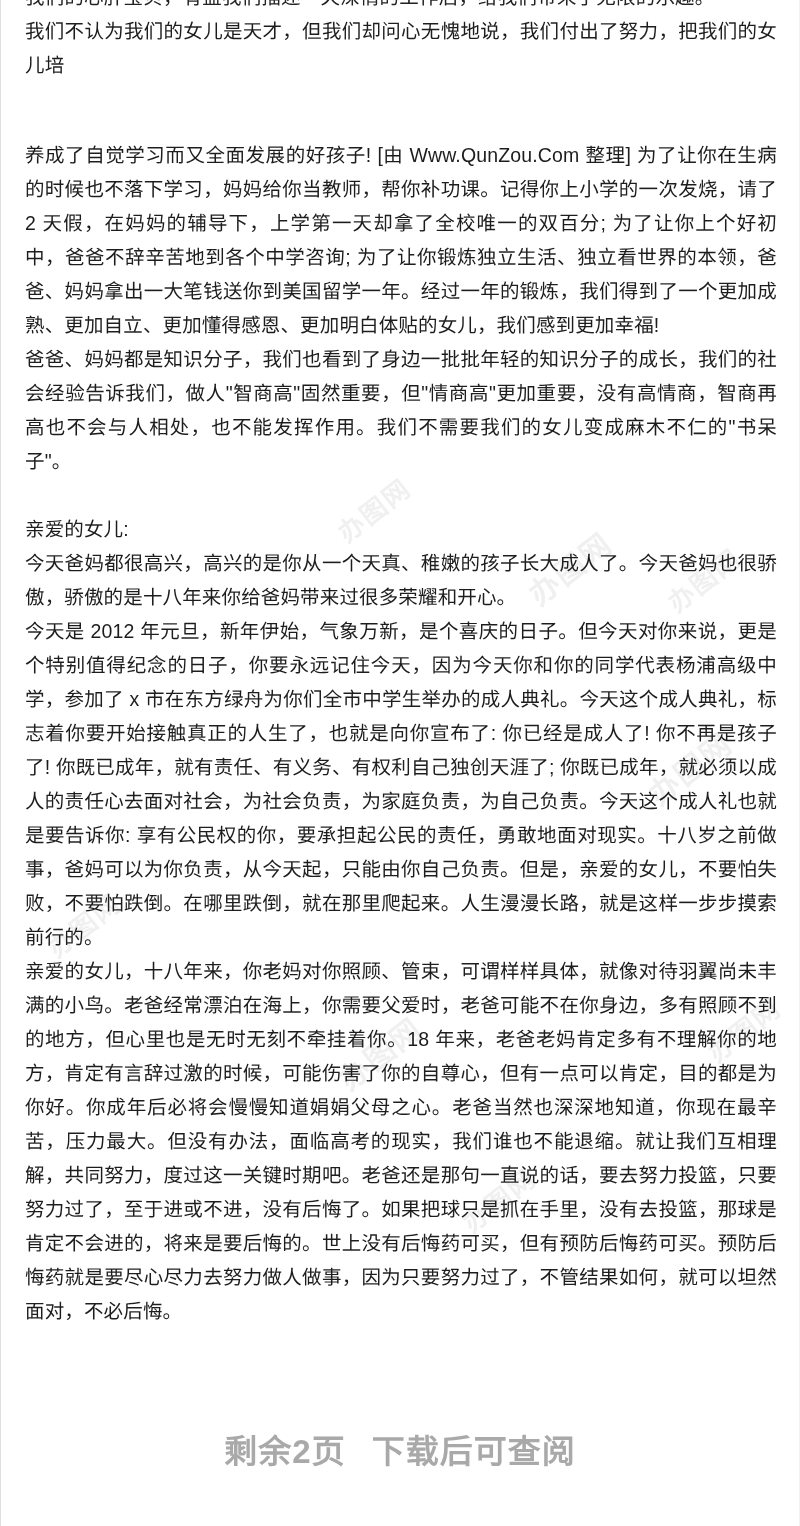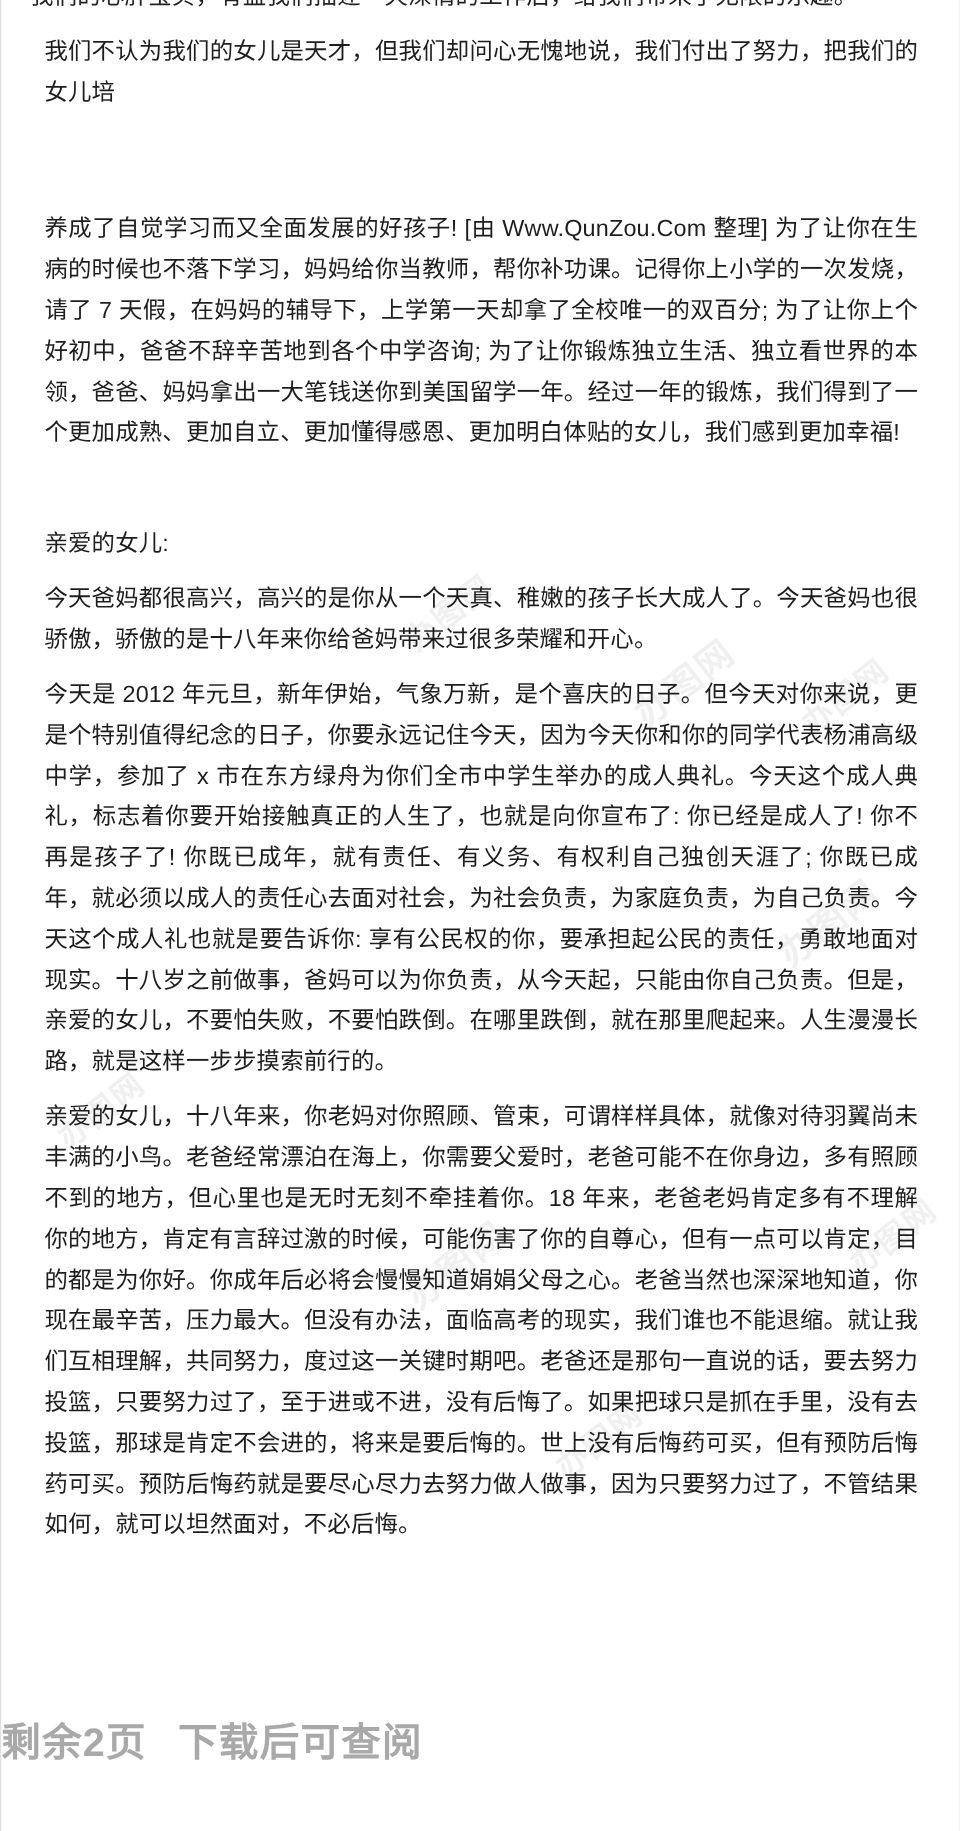--- a/index.html
+++ b/index.html
@@ -66,40 +66,41 @@
     font-size: 19.5px;
     line-height: 34px;
     color: #222;
     position: relative;
     top: -20px;
     letter-spacing: 0.2px;
     white-space: nowrap;
   }
 
   p.para {
-    margin: 12px;
+    margin: 0;
     font-size: 19.5px;
     line-height: 34px;
     color: #1d1d1d;
     text-align: justify;
     text-justify: inter-ideograph;
     letter-spacing: 0.15px;
     word-break: break-all;
   }
 
   .gap-lg { height: 56px; }
   .gap-block { height: 34px; }
 
   
   .footer-notice {
     position: absolute;
     left: 0;
     right: 0;
     top: 1425px;
     z-index: 2;
+    text-align: center;
     color: #a9a9a9;
     font-size: 33px;
     font-weight: 700;
     letter-spacing: 1px;
     font-family: "Liberation Sans", "DejaVu Sans", sans-serif;
   }
   .footer-notice .gapword { display: inline-block; width: 26px; }
 </style>
 </head>
 <body>
@@ -120,22 +121,23 @@
   <div class="doc-body">
 
     <div class="clip-top">
       <p>我们的心肝宝贝，有益我们描述一天深情的工作后，给我们带来了无限的乐趣。</p>
     </div>
 
     <p class="para">我们不认为我们的女儿是天才，但我们却问心无愧地说，我们付出了努力，把我们的女儿培</p>
 
     <div class="gap-lg"></div>
 
-    <p class="para">养成了自觉学习而又全面发展的好孩子! [由 Www.QunZou.Com 整理] 为了让你在生病的时候也不落下学习，妈妈给你当教师，帮你补功课。记得你上小学的一次发烧，请了 7 天假，在妈妈的辅导下，上学第一天却拿了全校唯一的双百分; 为了让你上个好初中，爸爸不辞辛苦地到各个中学咨询; 为了让你锻炼独立生活、独立看世界的本领，爸爸、妈妈拿出一大笔钱送你到美国留学一年。经过一年的锻炼，我们得到了一个更加成熟、更加自立、更加懂得感恩、更加明白体贴的女儿，我们感到更加幸福!</p>
+    <p class="para">养成了自觉学习而又全面发展的好孩子! [由 Www.QunZou.Com 整理] 为了让你在生病的时候也不落下学习，妈妈给你当教师，帮你补功课。记得你上小学的一次发烧，请了 2 天假，在妈妈的辅导下，上学第一天却拿了全校唯一的双百分; 为了让你上个好初中，爸爸不辞辛苦地到各个中学咨询; 为了让你锻炼独立生活、独立看世界的本领，爸爸、妈妈拿出一大笔钱送你到美国留学一年。经过一年的锻炼，我们得到了一个更加成熟、更加自立、更加懂得感恩、更加明白体贴的女儿，我们感到更加幸福!</p>
 
+    <p class="para">爸爸、妈妈都是知识分子，我们也看到了身边一批批年轻的知识分子的成长，我们的社会经验告诉我们，做人"智商高"固然重要，但"情商高"更加重要，没有高情商，智商再高也不会与人相处，也不能发挥作用。我们不需要我们的女儿变成麻木不仁的"书呆子"。</p>
 
 
 
     <div class="gap-block"></div>
 
 
     <p class="para">亲爱的女儿:</p>
 
     <p class="para">今天爸妈都很高兴，高兴的是你从一个天真、稚嫩的孩子长大成人了。今天爸妈也很骄傲，骄傲的是十八年来你给爸妈带来过很多荣耀和开心。</p>
 

